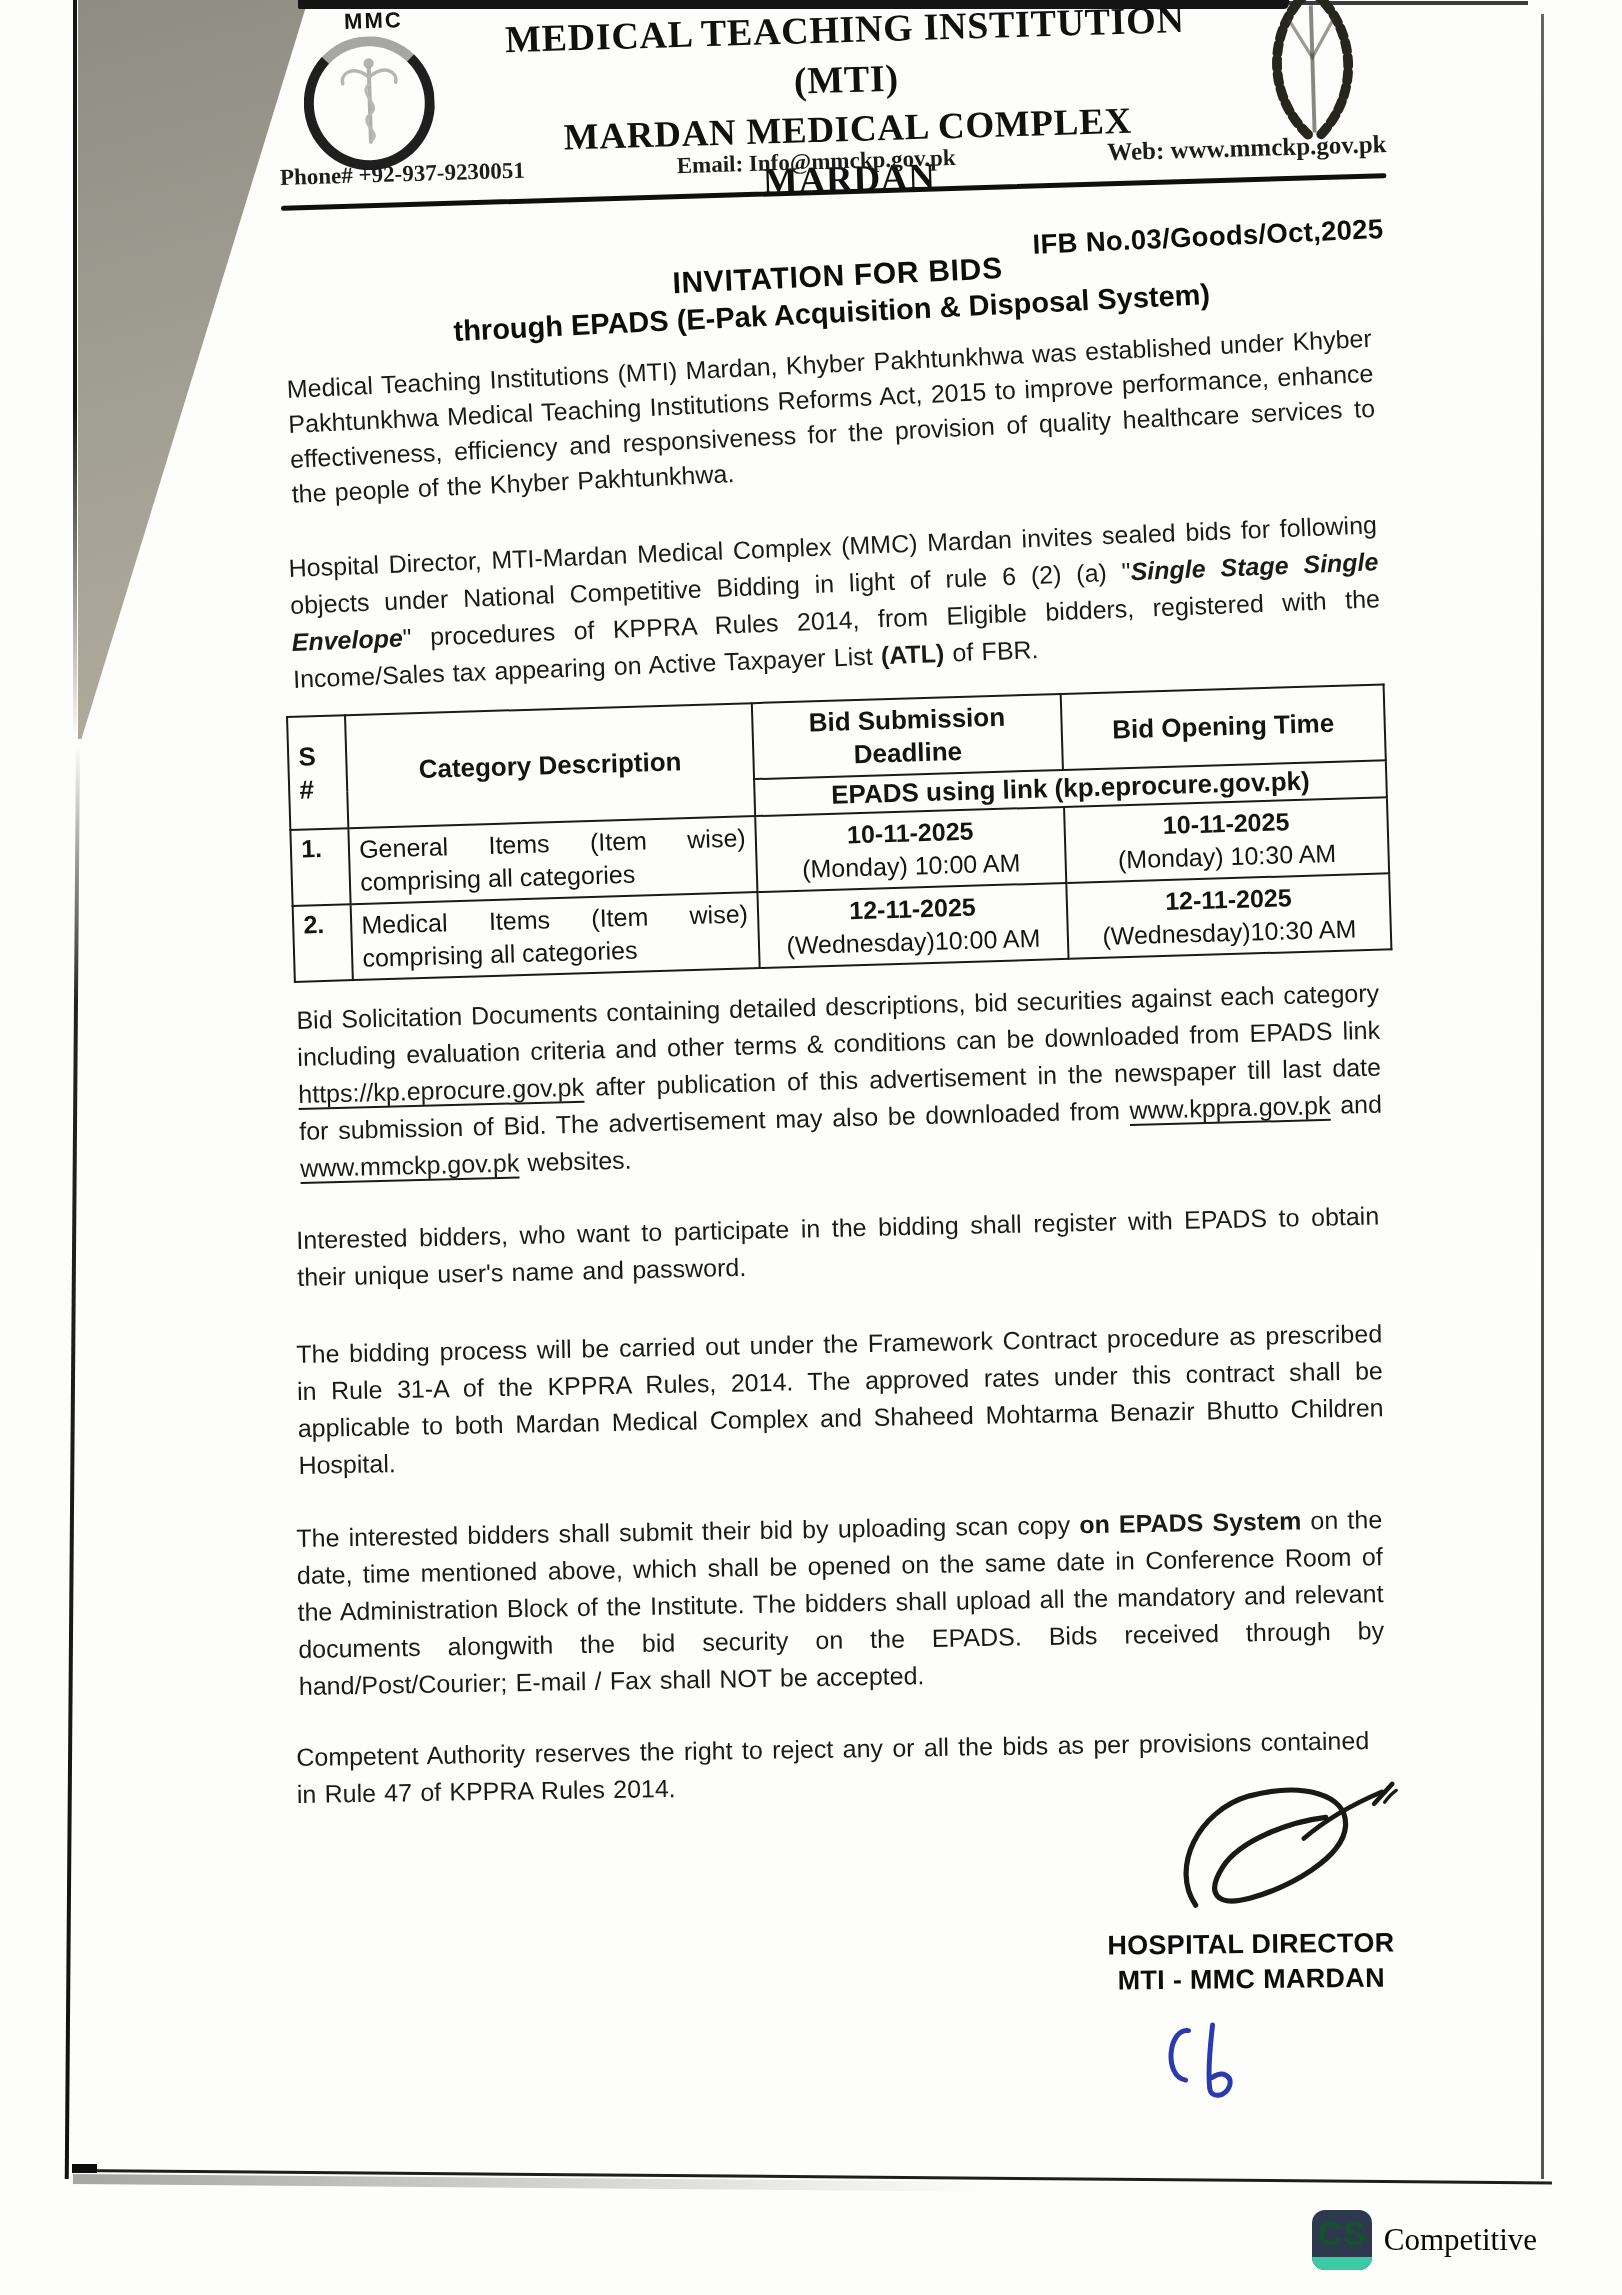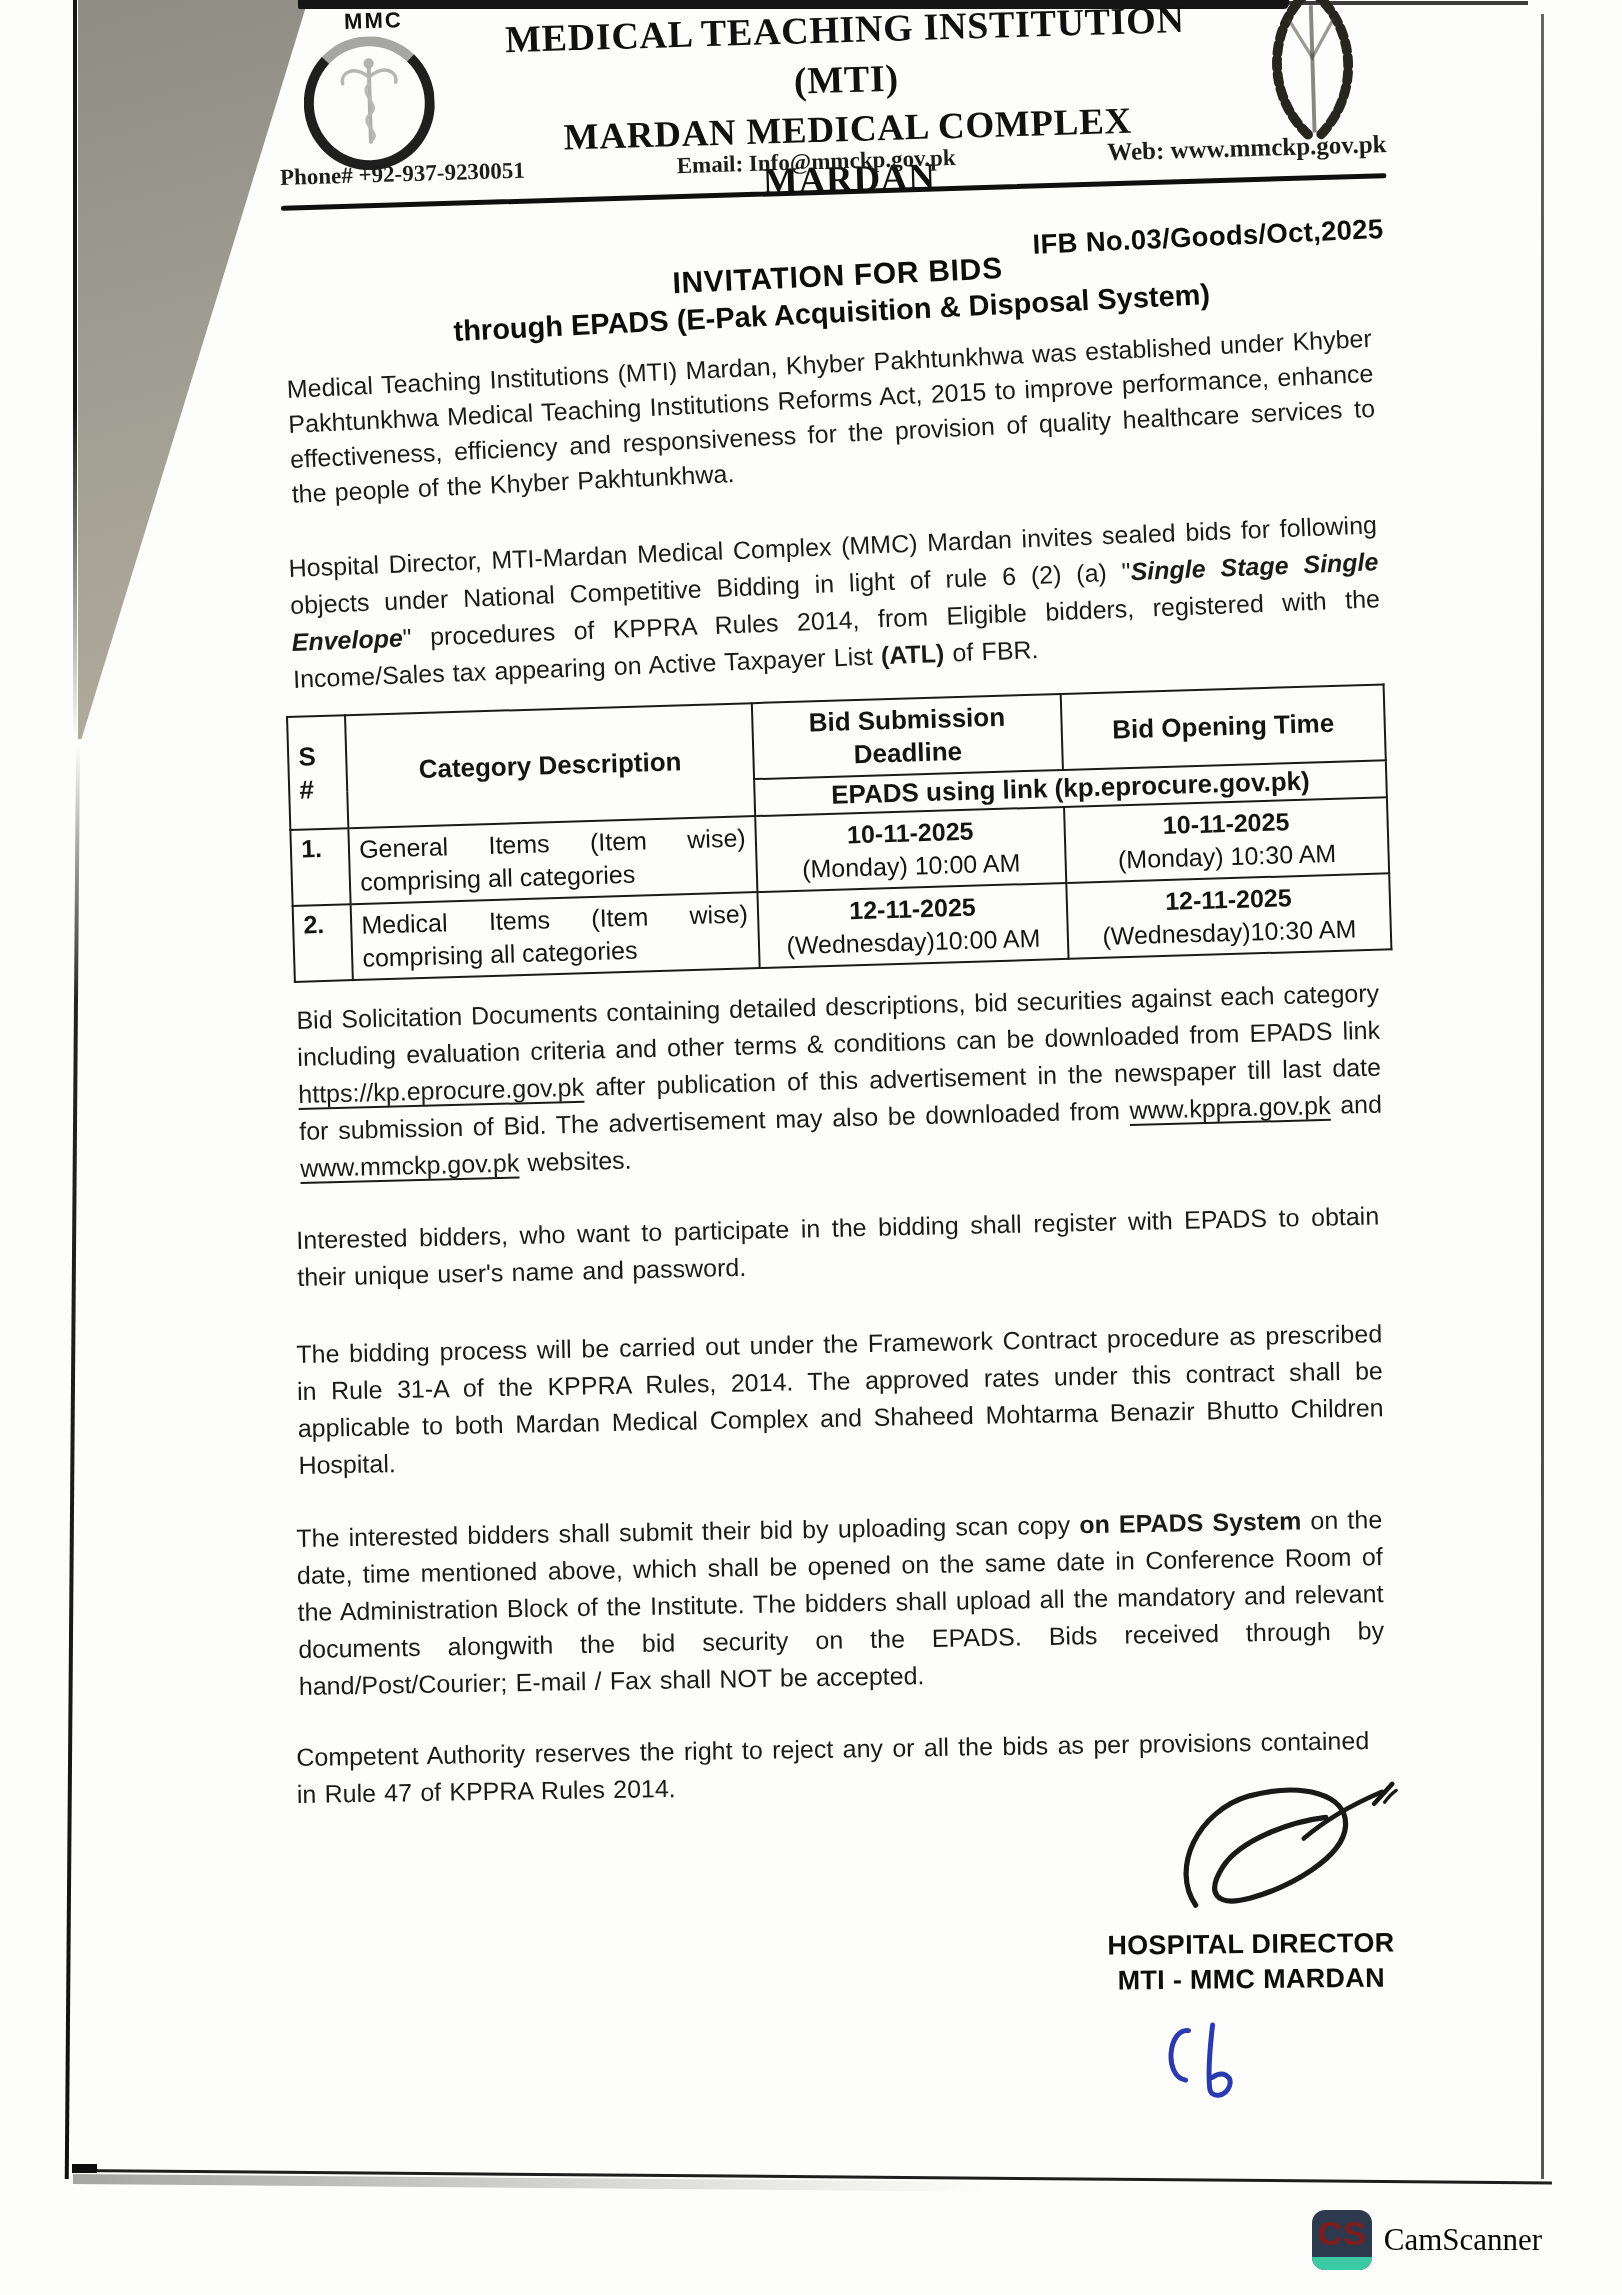--- a/index.html
+++ b/index.html
@@ -31,21 +31,21 @@
   .cell-cat{text-align:justify;line-height:33px;padding-top:6.5px;}
   .cell-sno{vertical-align:top;text-align:left;padding-top:7.9px;font-weight:bold;}
   .cell-when{text-align:center;vertical-align:middle;line-height:33px;}
   .date{font-weight:bold;}
   
   .sig-title{font-size:27px;font-weight:bold;text-align:center;color:#0e0e0e;letter-spacing:0.3px;}
   .cs-badge{width:60px;height:60px;border-radius:13px;overflow:hidden;position:relative;}
   .cs-badge .cs-top{position:absolute;inset:0;}
   .cs-badge .cs-strip{position:absolute;left:0;right:0;bottom:0;height:13px;}
   .cs-badge .cs-text{position:absolute;top:3.9px;left:0;right:0;text-align:center;
-                     font-weight:bold;font-size:34px;color:#7f1d1d;letter-spacing:0.7px;}
+                     font-weight:bold;font-size:34px;color:#14532d;letter-spacing:0.7px;}
   .cs-name{font-family:"Liberation Serif",serif;font-size:31px;color:#070707;}
 </style>
 </head>
 <body>
 
 <div class="canvas">
 
   <div class="abs" style="left:78px;top:0;width:230px;height:739px;
               clip-path:polygon(0 0,100% 0,1.5% 100%,0 100%);
               background:linear-gradient(165deg,#8e8d83 0%,#9f9d92 45%,#b2ab9d 100%);"></div>
@@ -184,17 +184,17 @@
     <path d="M44,22 C16,18 8,86 40,92" stroke="#2a3ab0" stroke-width="7" fill="none" stroke-linecap="round"></path>
     <path d="M78,14 C74,48 72,86 74,104 C76,118 96,116 102,100 C106,86 92,78 78,88" stroke="#2a3ab0" stroke-width="7" fill="none" stroke-linecap="round"></path>
   </svg>
 
   <div class="abs" style="left:1312px;top:2210px;display:flex;align-items:center;gap:11.8px;">
     <div class="cs-badge">
       <div class="cs-top" style="background:#2d3a4d;"></div>
       <div class="cs-strip" style="background:#3bcaa3;"></div>
       <div class="cs-text">CS</div>
     </div>
-    <div class="cs-name">CamScanner</div>
+    <div class="cs-name">Competitive</div>
   </div>
 
 </div>
 
 
 </body></html>

